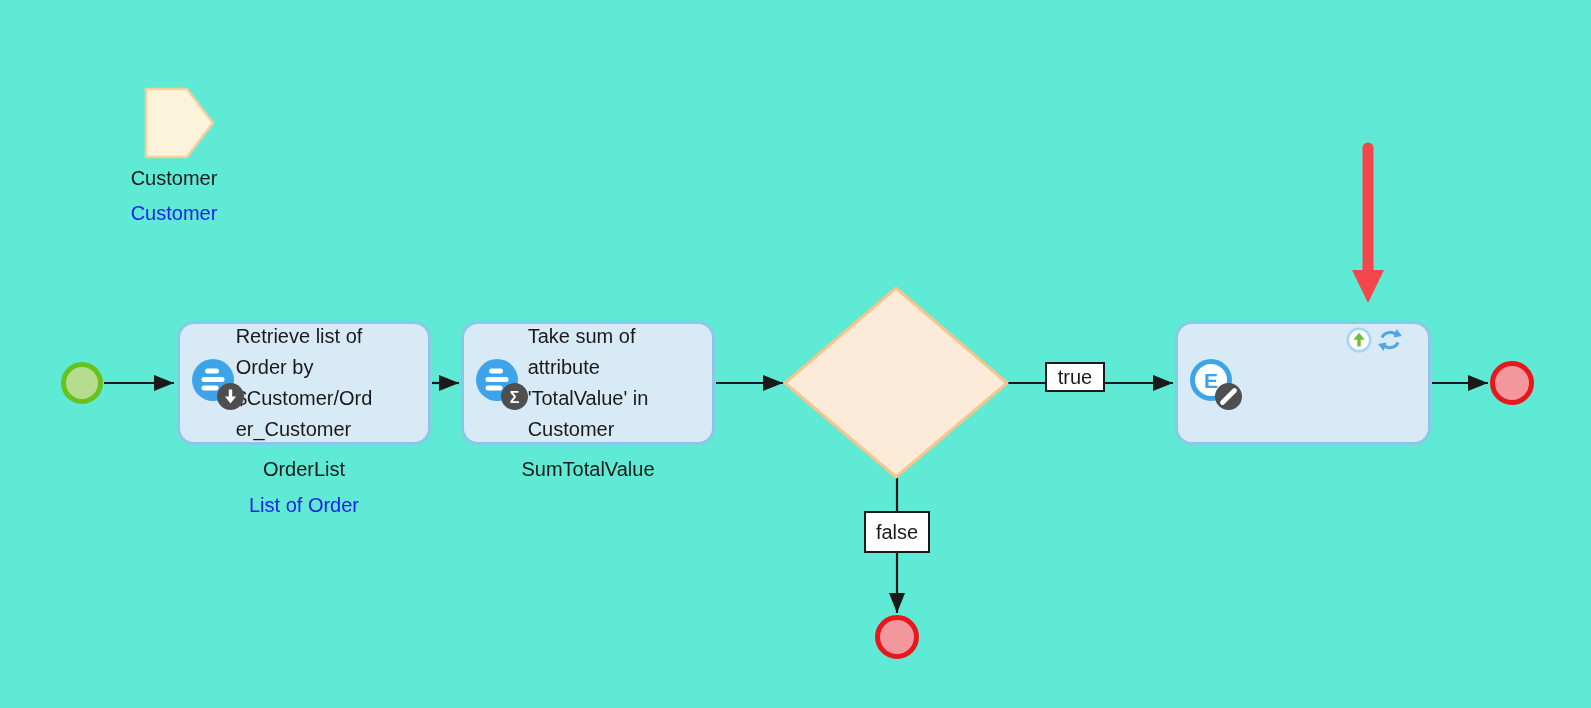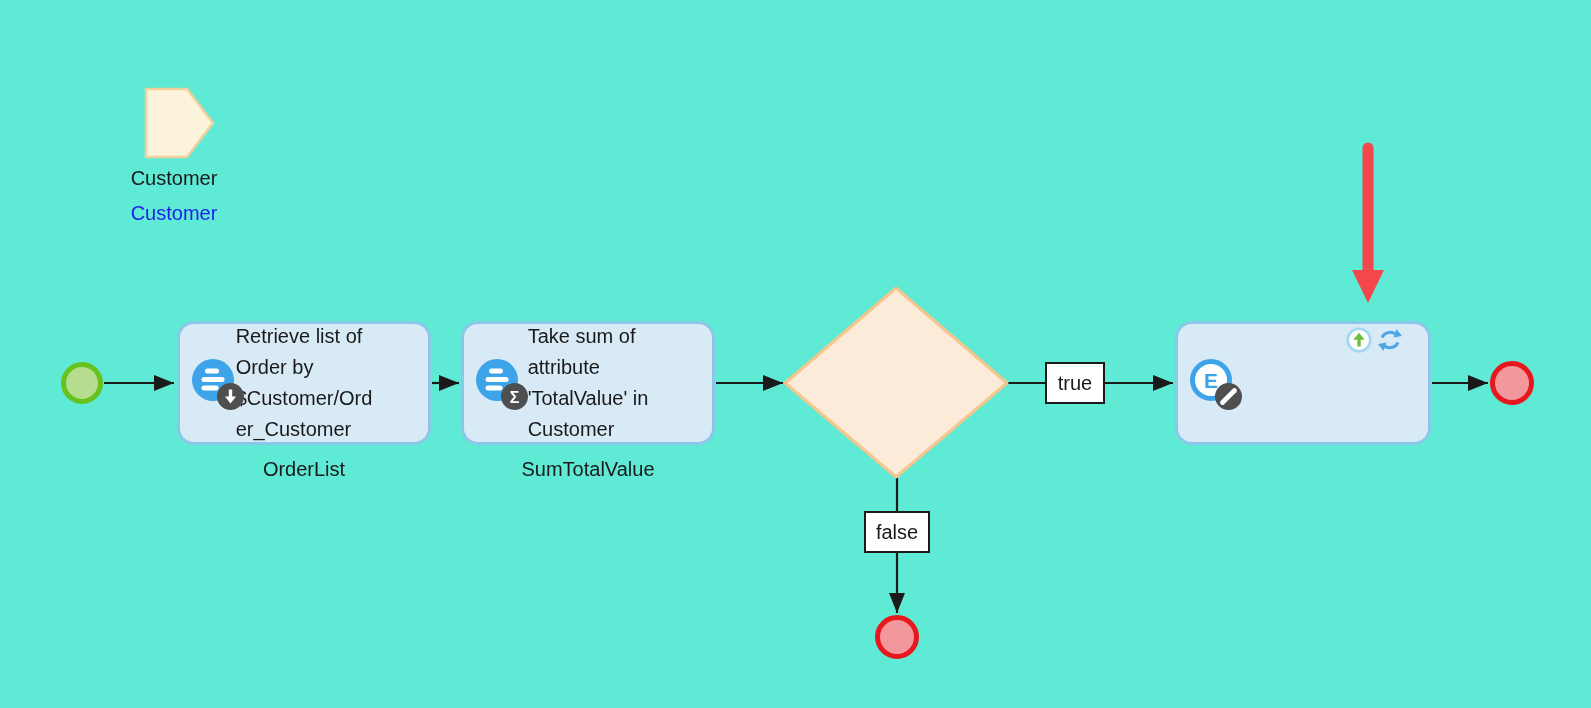--- a/index.html
+++ b/index.html
@@ -89,39 +89,40 @@
       <circle cx="39.5" cy="38.5" r="13.5" fill="#4F4F50"></circle>
       <path d="M 39.5 31.5 L 39.5 40" stroke="#ffffff" stroke-width="3.4"></path>
       <polygon points="34,38.5 45,38.5 39.5,45.5" fill="#ffffff"></polygon>
     </svg>
     <div class="caption">Retrieve list of
 Order by
 $Customer/Ord
 er_Customer</div>
   </div>
   <div class="u-label" style="left:177px;top:458px;width:254px;">OrderList</div>
+  <div class="u-label blue" style="left:177px;top:494px;width:254px;">List of Order</div>
 
   <div class="activity" style="left:461px;top:321px;width:254px;">
     <svg class="act-icon" width="54" height="54" viewBox="0 0 54 54">
       <circle cx="22" cy="22" r="21" fill="#3EA4E9"></circle>
       <rect x="14" y="10.5" width="14" height="5" rx="2.5" fill="#ffffff"></rect>
       <rect x="10.5" y="19" width="23" height="5" rx="2.5" fill="#ffffff"></rect>
       <rect x="10.5" y="27.5" width="17" height="5" rx="2.5" fill="#ffffff"></rect>
       <circle cx="39.5" cy="38.5" r="13.5" fill="#4F4F50"></circle>
       <text x="39.5" y="44.5" text-anchor="middle" font-size="16" font-weight="bold" fill="#ffffff">Σ</text>
     </svg>
     <div class="caption">Take sum of
 attribute
 'TotalValue' in
 Customer</div>
   </div>
   <div class="u-label" style="left:461px;top:458px;width:254px;">SumTotalValue</div>
 
 
-  <div class="outcome" style="left:1045px;top:362px;width:60px;height:42px;">true</div>
+  <div class="outcome" style="left:1045px;top:362px;width:60px;height:30px;">true</div>
   <div class="outcome" style="left:864px;top:511px;width:66px;height:42px;">false</div>
 
   <div class="activity" style="left:1175px;top:321px;width:256px;">
     <svg class="act-icon" width="54" height="54" viewBox="0 0 54 54">
       <circle cx="22" cy="22" r="18.5" fill="#ffffff" stroke="#3EA4E9" stroke-width="5"></circle>
       <text x="22" y="29.5" text-anchor="middle" font-size="21" font-weight="bold" fill="#3EA4E9">E</text>
       <circle cx="39.5" cy="38.5" r="13.5" fill="#4F4F50"></circle>
       <path d="M 33.5 44.5 L 45.5 32.5" stroke="#ffffff" stroke-width="4.8" stroke-linecap="round"></path>
     </svg>
   </div>

